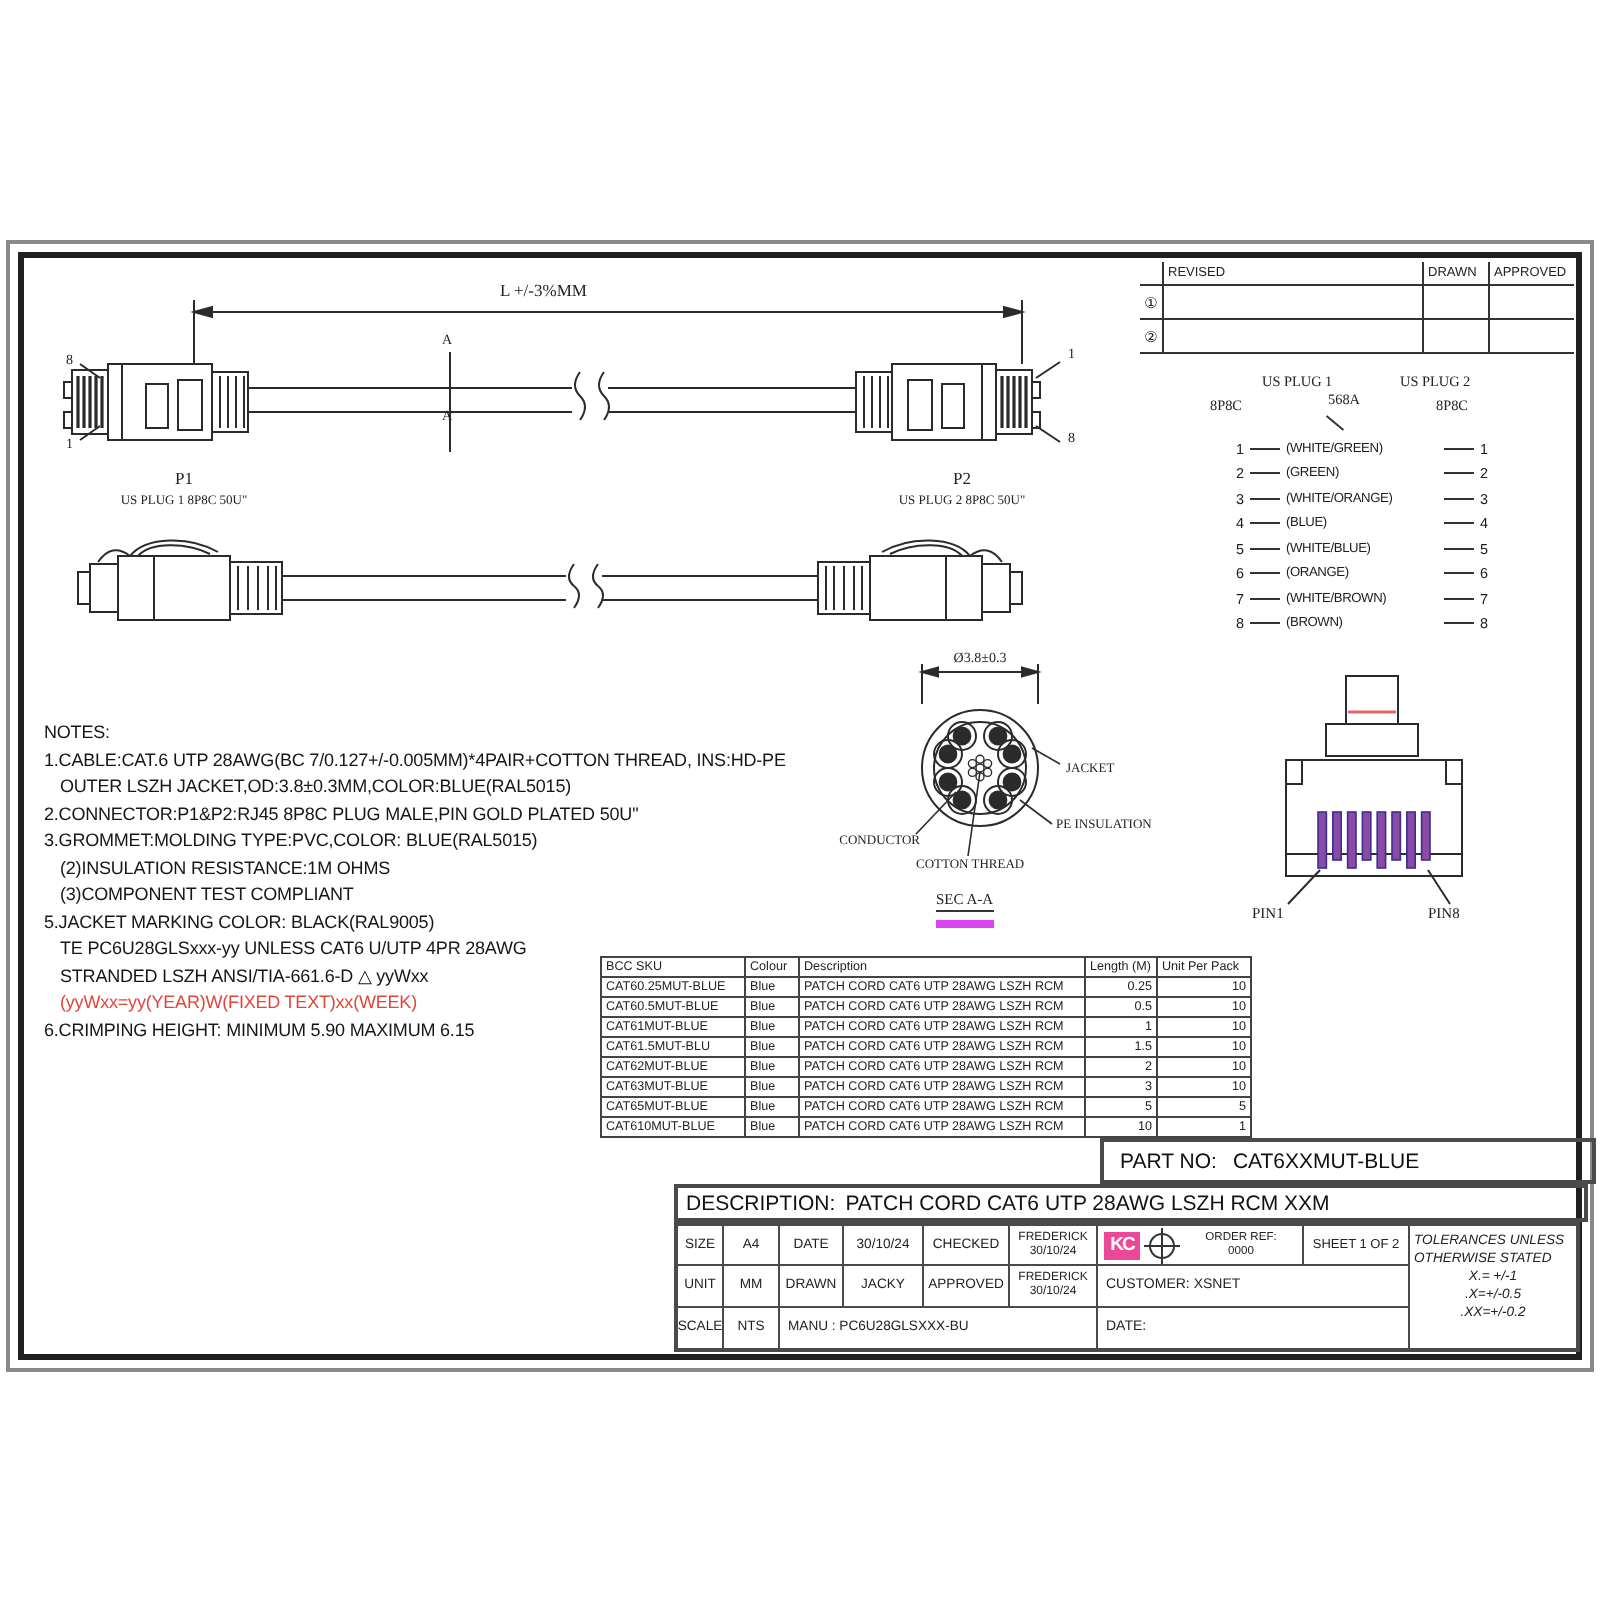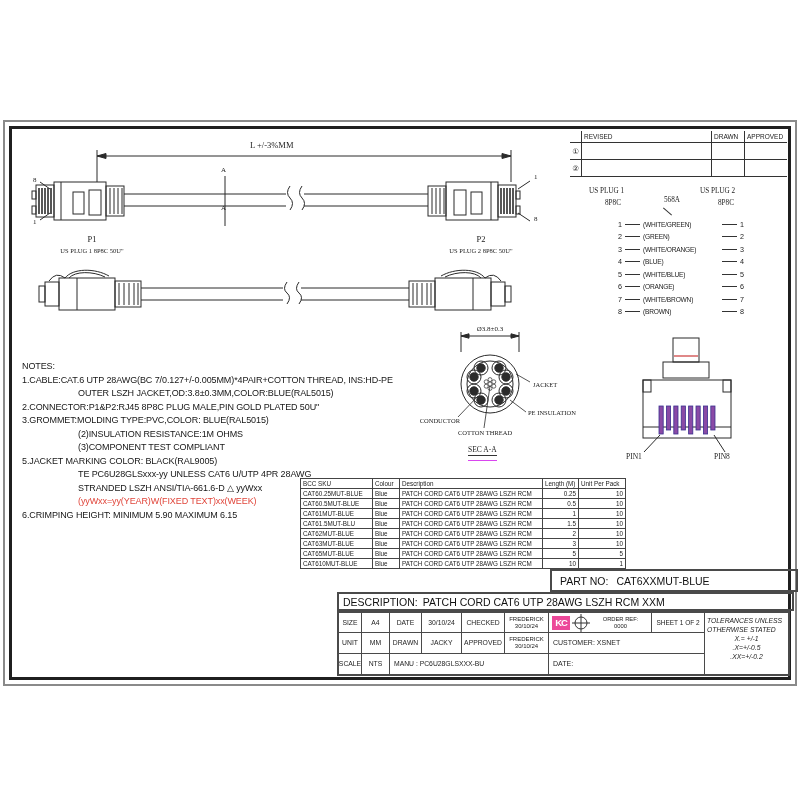--- a/index.html
+++ b/index.html
@@ -22,21 +22,21 @@
   .rev .circ{justify-content:center;padding-left:0;font-size:7.5px;}
   
   .wire-row{position:absolute;left:612px;width:138px;height:12px;display:flex;align-items:center;font-size:7.2px;}
   .wnl{width:10px;text-align:right;}
   .wln{width:15px;border-top:1px solid #333;margin:0 3px;height:0;}
   .wcl{width:76px;font-size:6.6px;letter-spacing:-0.2px;}
   .wnr{width:10px;}
   
   .notes{position:absolute;left:22px;top:360px;width:430px;font-size:9px;line-height:13.55px;
          color:#161616;letter-spacing:-0.1px;}
-  .notes .ind{padding-left:8px;margin-left:48px;}
+  .notes .ind{padding-left:8px;}
   .notes .red{color:#e0453a;}
   
   table.sku{position:absolute;left:300px;top:478px;border-collapse:collapse;font-size:6.3px;color:#222;
             table-layout:fixed;}
   table.sku td,table.sku th{border:1px solid #444;padding:0 2px;height:9px;line-height:9px;
             font-weight:normal;text-align:left;overflow:hidden;white-space:nowrap;}
   table.sku .num{text-align:right;}
   
   .partno{position:absolute;left:550px;top:569px;width:236px;height:19px;border:2px solid #4a4a4a;
           display:flex;align-items:center;font-size:10.5px;padding-left:8px;gap:8px;color:#111;}
@@ -55,21 +55,21 @@
   .kc{width:18px;height:14px;background:#ec4899;color:#fff;font-weight:bold;font-size:9.5px;
       letter-spacing:-1px;display:flex;align-items:center;justify-content:center;margin-left:3px;}
   .orderref{flex:1;font-size:5.8px;line-height:6.4px;text-align:center;}
   .sheetcell{width:52px;height:100%;border-left:1px solid #4a4a4a;display:flex;align-items:center;
       justify-content:center;font-size:6.5px;}
   .tol{grid-column:8;grid-row:1/4;border-bottom:none;padding:3px 2px;font-style:italic;
        font-size:6.8px;line-height:9px;display:block;text-align:left;}
   .tol .cx{text-align:center;}
   
   .secaa{border-bottom:1px solid #333;padding-bottom:1px;}
-  .secaa span{border-bottom:1px solid #d946ef;padding-bottom:6px;}
+  .secaa span{border-bottom:4px solid #d946ef;padding-bottom:6px;}
   svg{position:absolute;overflow:visible;}
 </style>
 </head>
 <body>
 
 <div class="page">
 
   <div class="sheet-outer">
     <div class="sheet-inner"></div>
   </div>
@@ -272,21 +272,21 @@
     <div class="circ">①</div>
     <div></div>
     <div></div>
     <div></div>
     <div class="circ">②</div>
     <div></div>
     <div></div>
     <div></div>
   </div>
 
-  <div class="t" style="left:589px;top:187px;font-size:7.2px;">US PLUG 1</div>
+  <div class="t" style="left:631px;top:187px;font-size:7.2px;">US PLUG 1</div>
   <div class="t" style="left:605px;top:199px;font-size:7.2px;">8P8C</div>
   <div class="t" style="left:664px;top:196px;font-size:7.2px;">568A</div>
   <div class="abs" style="left:662px;top:211px;width:11px;border-top:1px solid #333;transform:rotate(40deg);"></div>
   <div class="t" style="left:700px;top:187px;font-size:7.2px;">US PLUG 2</div>
   <div class="t" style="left:718px;top:199px;font-size:7.2px;">8P8C</div>
 
   <div class="wire-row" style="top:218px;">
       <span class="wnl">1</span>
       <span class="wln"></span>
       <span class="wcl">(WHITE/GREEN)</span>

